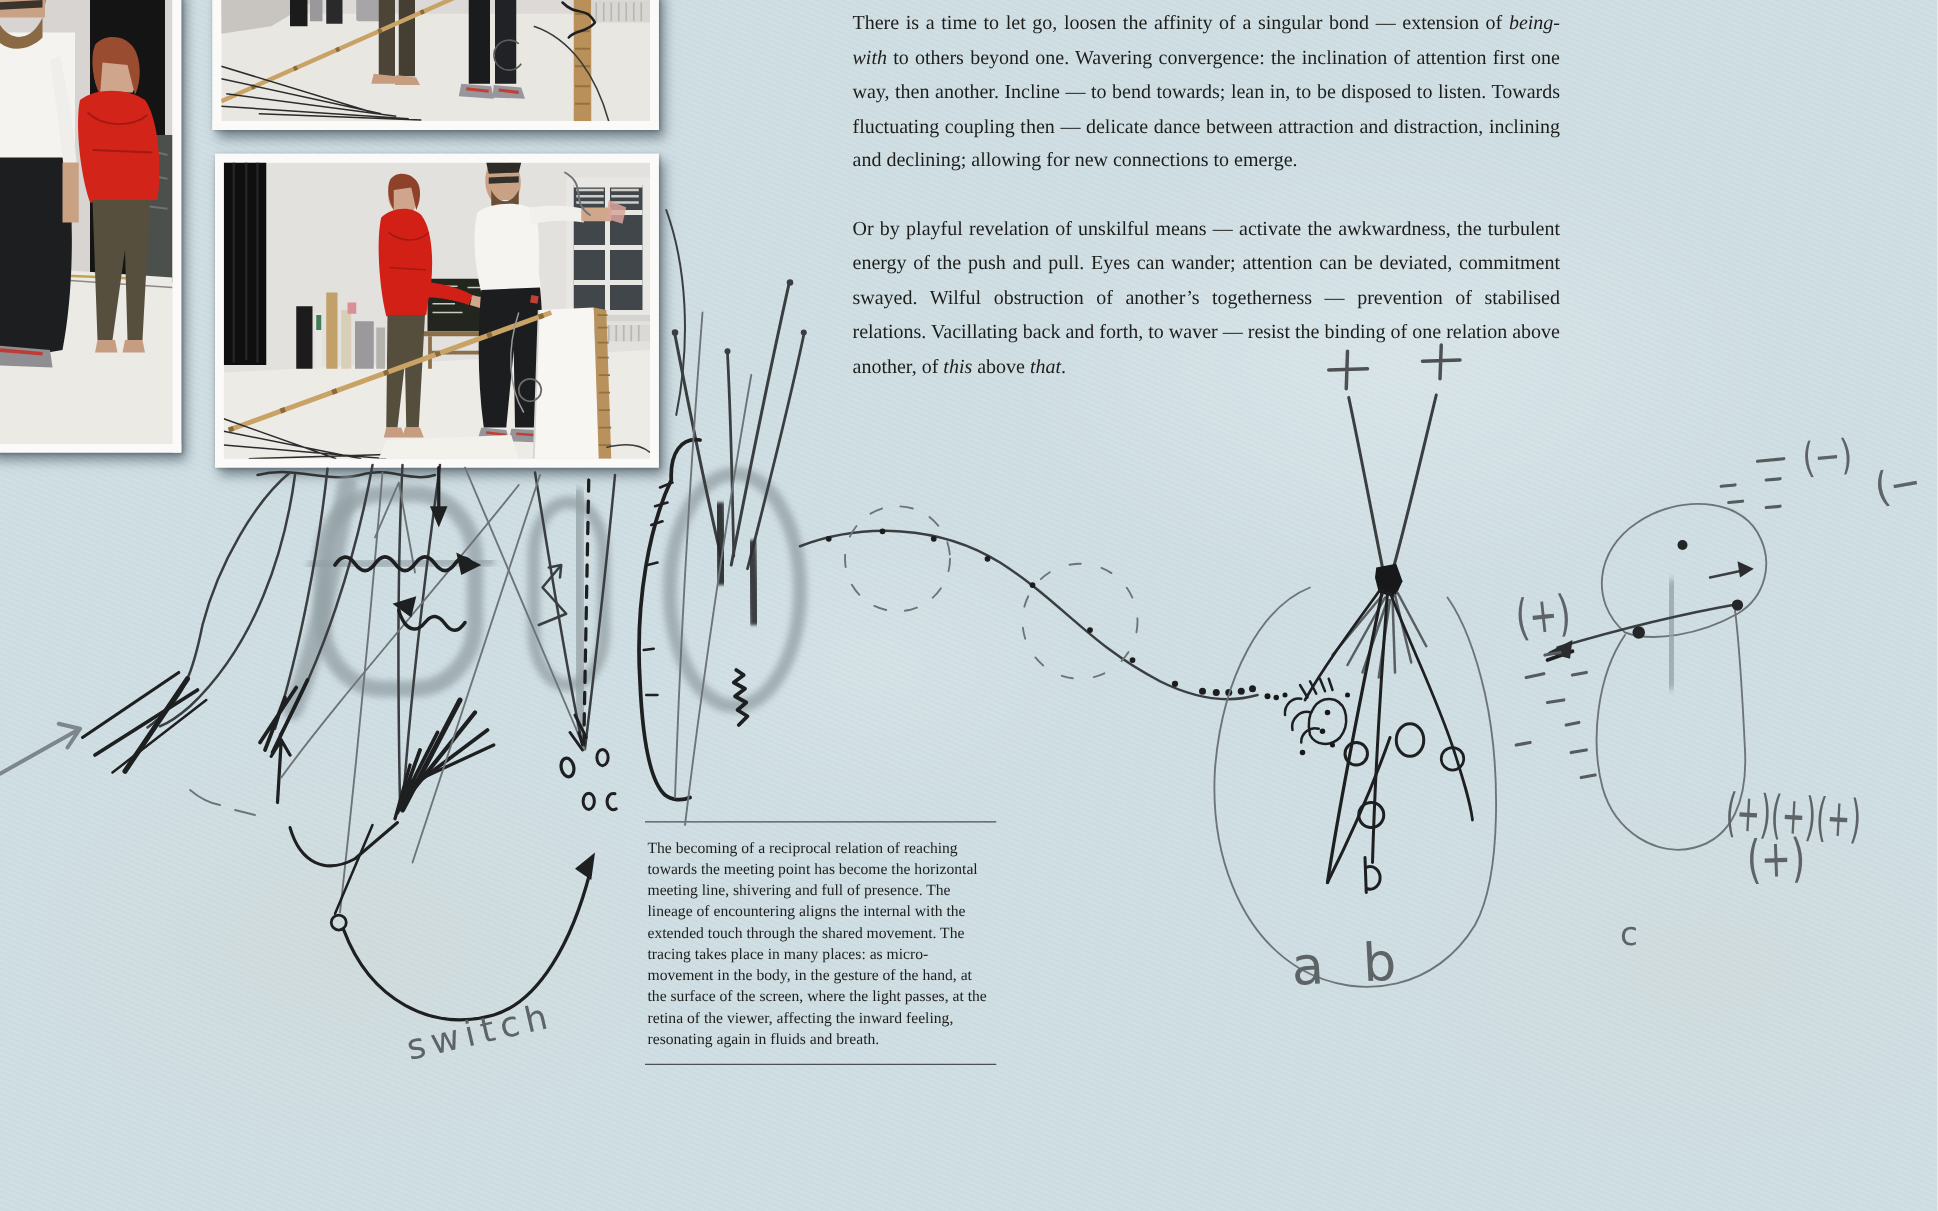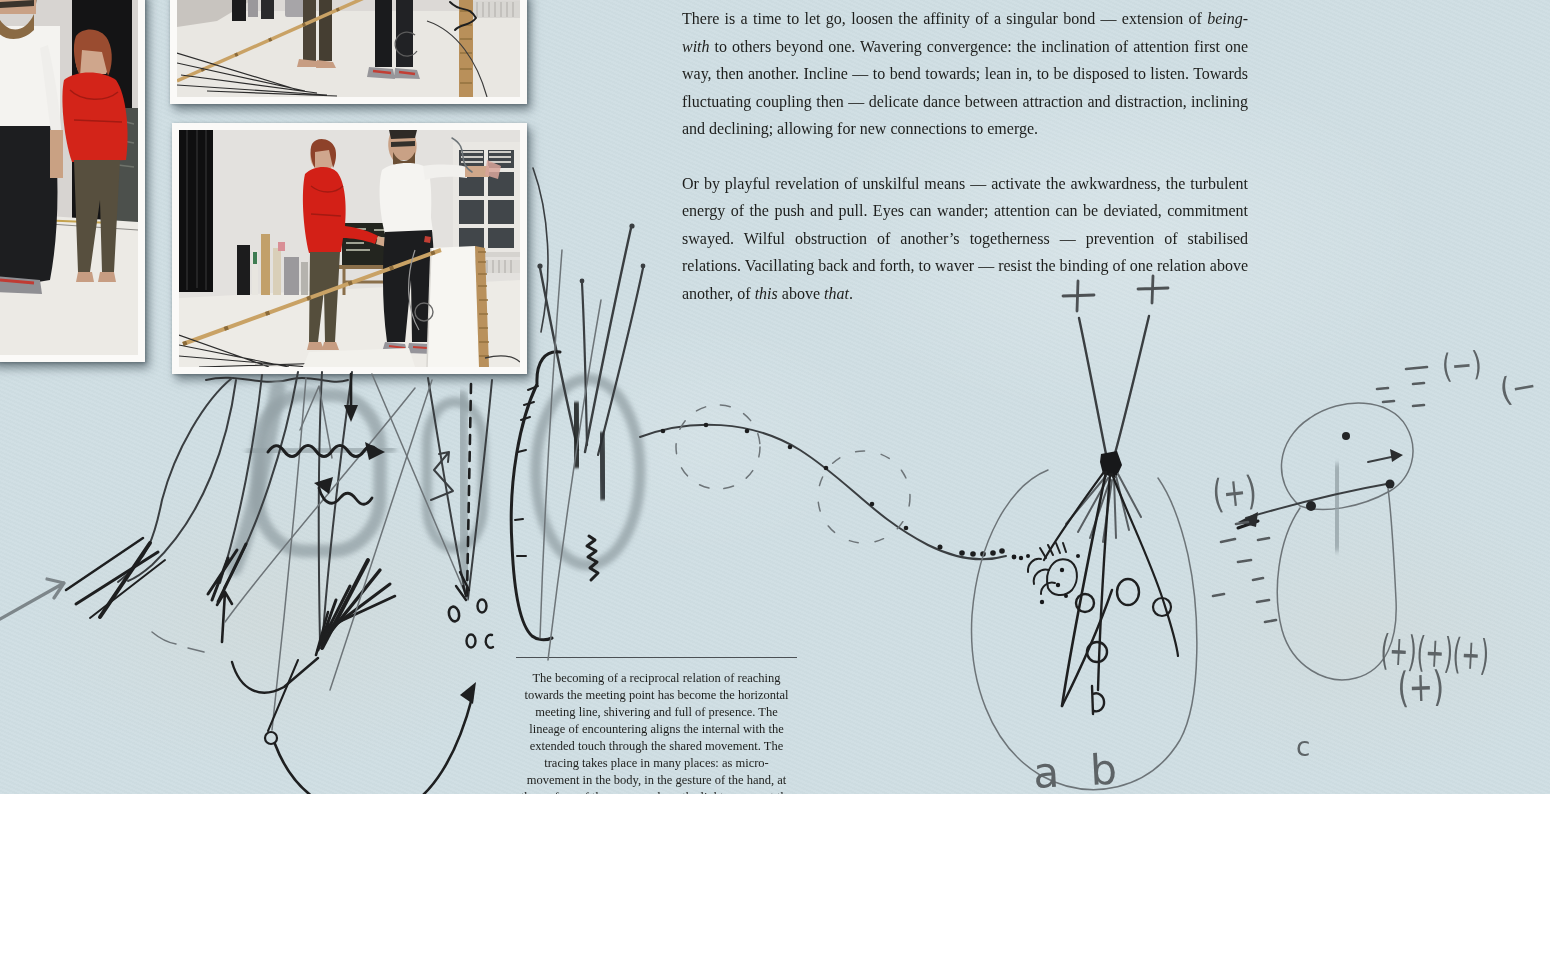--- a/index.html
+++ b/index.html
@@ -1,18 +1,18 @@
 <!DOCTYPE html>
 <html><head>
 <meta charset="utf-8">
 <style>
   html,body{margin:0;padding:0;}
   #page{
     position:relative;
-    width:1550px;height:794px;
+    width:1550px;height:969px;
     overflow:hidden;
     background-color:#cfdee3;
     background-image:
       radial-gradient(ellipse 420px 260px at 18% 78%, rgba(214,199,178,.14), transparent 60%),
       radial-gradient(ellipse 520px 300px at 72% 30%, rgba(255,255,255,.18), transparent 60%),
       radial-gradient(ellipse 380px 240px at 88% 80%, rgba(216,201,182,.12), transparent 60%),
       radial-gradient(ellipse 300px 200px at 45% 55%, rgba(255,255,255,.10), transparent 60%),
       repeating-linear-gradient(23deg, rgba(255,255,255,.035) 0 2px, rgba(140,150,150,.03) 2px 4px);
     font-family:"Liberation Serif", serif;
   }
@@ -35,21 +35,21 @@
     text-align:justify;z-index:1;
   }
   #body-text p{margin:0;}
   #body-text p + p{margin-top:27px;font-family:Liberation Serif, serif;}
   #body-text em{font-style:italic;}
   #caption{
     position:absolute;left:516px;top:657px;width:277px;
     border-top:1px solid #4b5054;border-bottom:1px solid #4b5054;
     padding:12px 2px 11px 2px;
     font-size:12.5px;line-height:17px;color:#1d1e1c;
-    text-align:center;z-index:1;
+    z-index:1;
   }
   
   #sketch{position:absolute;left:0;top:0;z-index:3;pointer-events:none;}
   .ink{stroke:#1e1f20;fill:none;stroke-linecap:round;stroke-linejoin:round;}
   .charcoal{stroke:#3a3e41;fill:none;stroke-linecap:round;stroke-linejoin:round;}
   .pencil{stroke:#6d7478;fill:none;stroke-linecap:round;stroke-linejoin:round;stroke-width:1.5;}
   .smudge{stroke:#93a0a5;fill:none;stroke-linecap:round;opacity:.75;}
   .hand{font-family:"DejaVu Sans",sans-serif;fill:#5d6366;}
 </style>
 </head>

